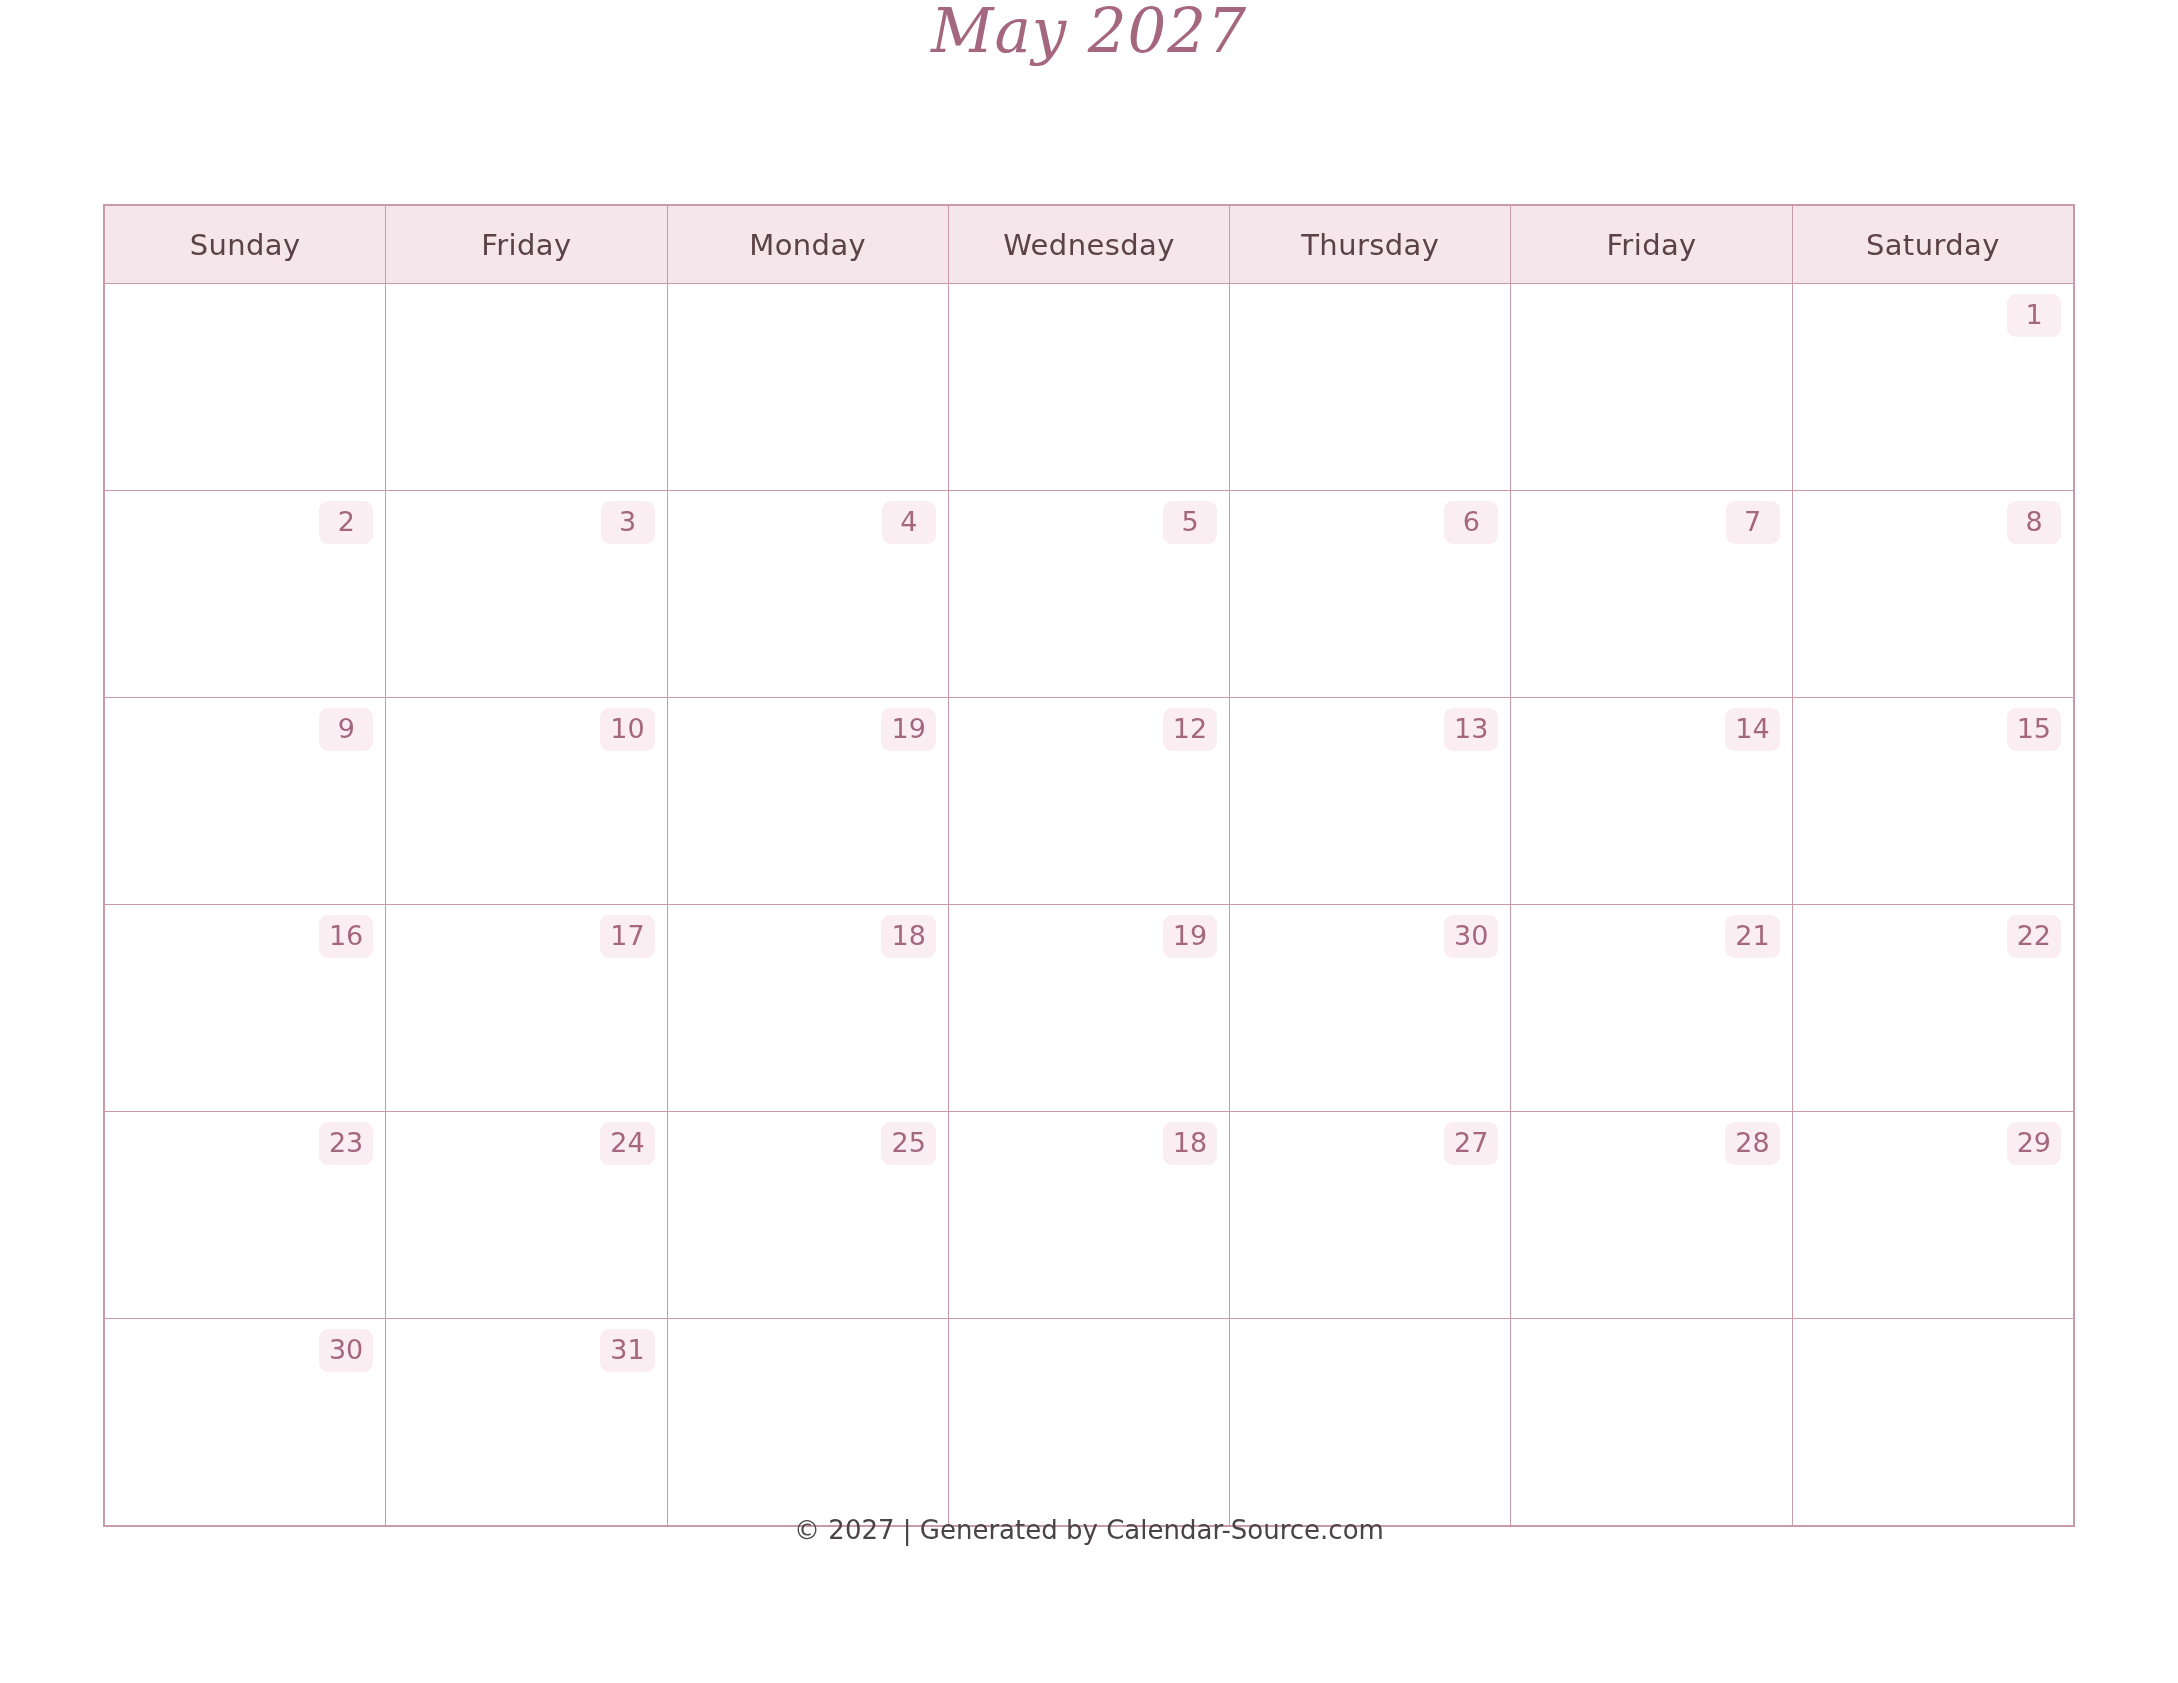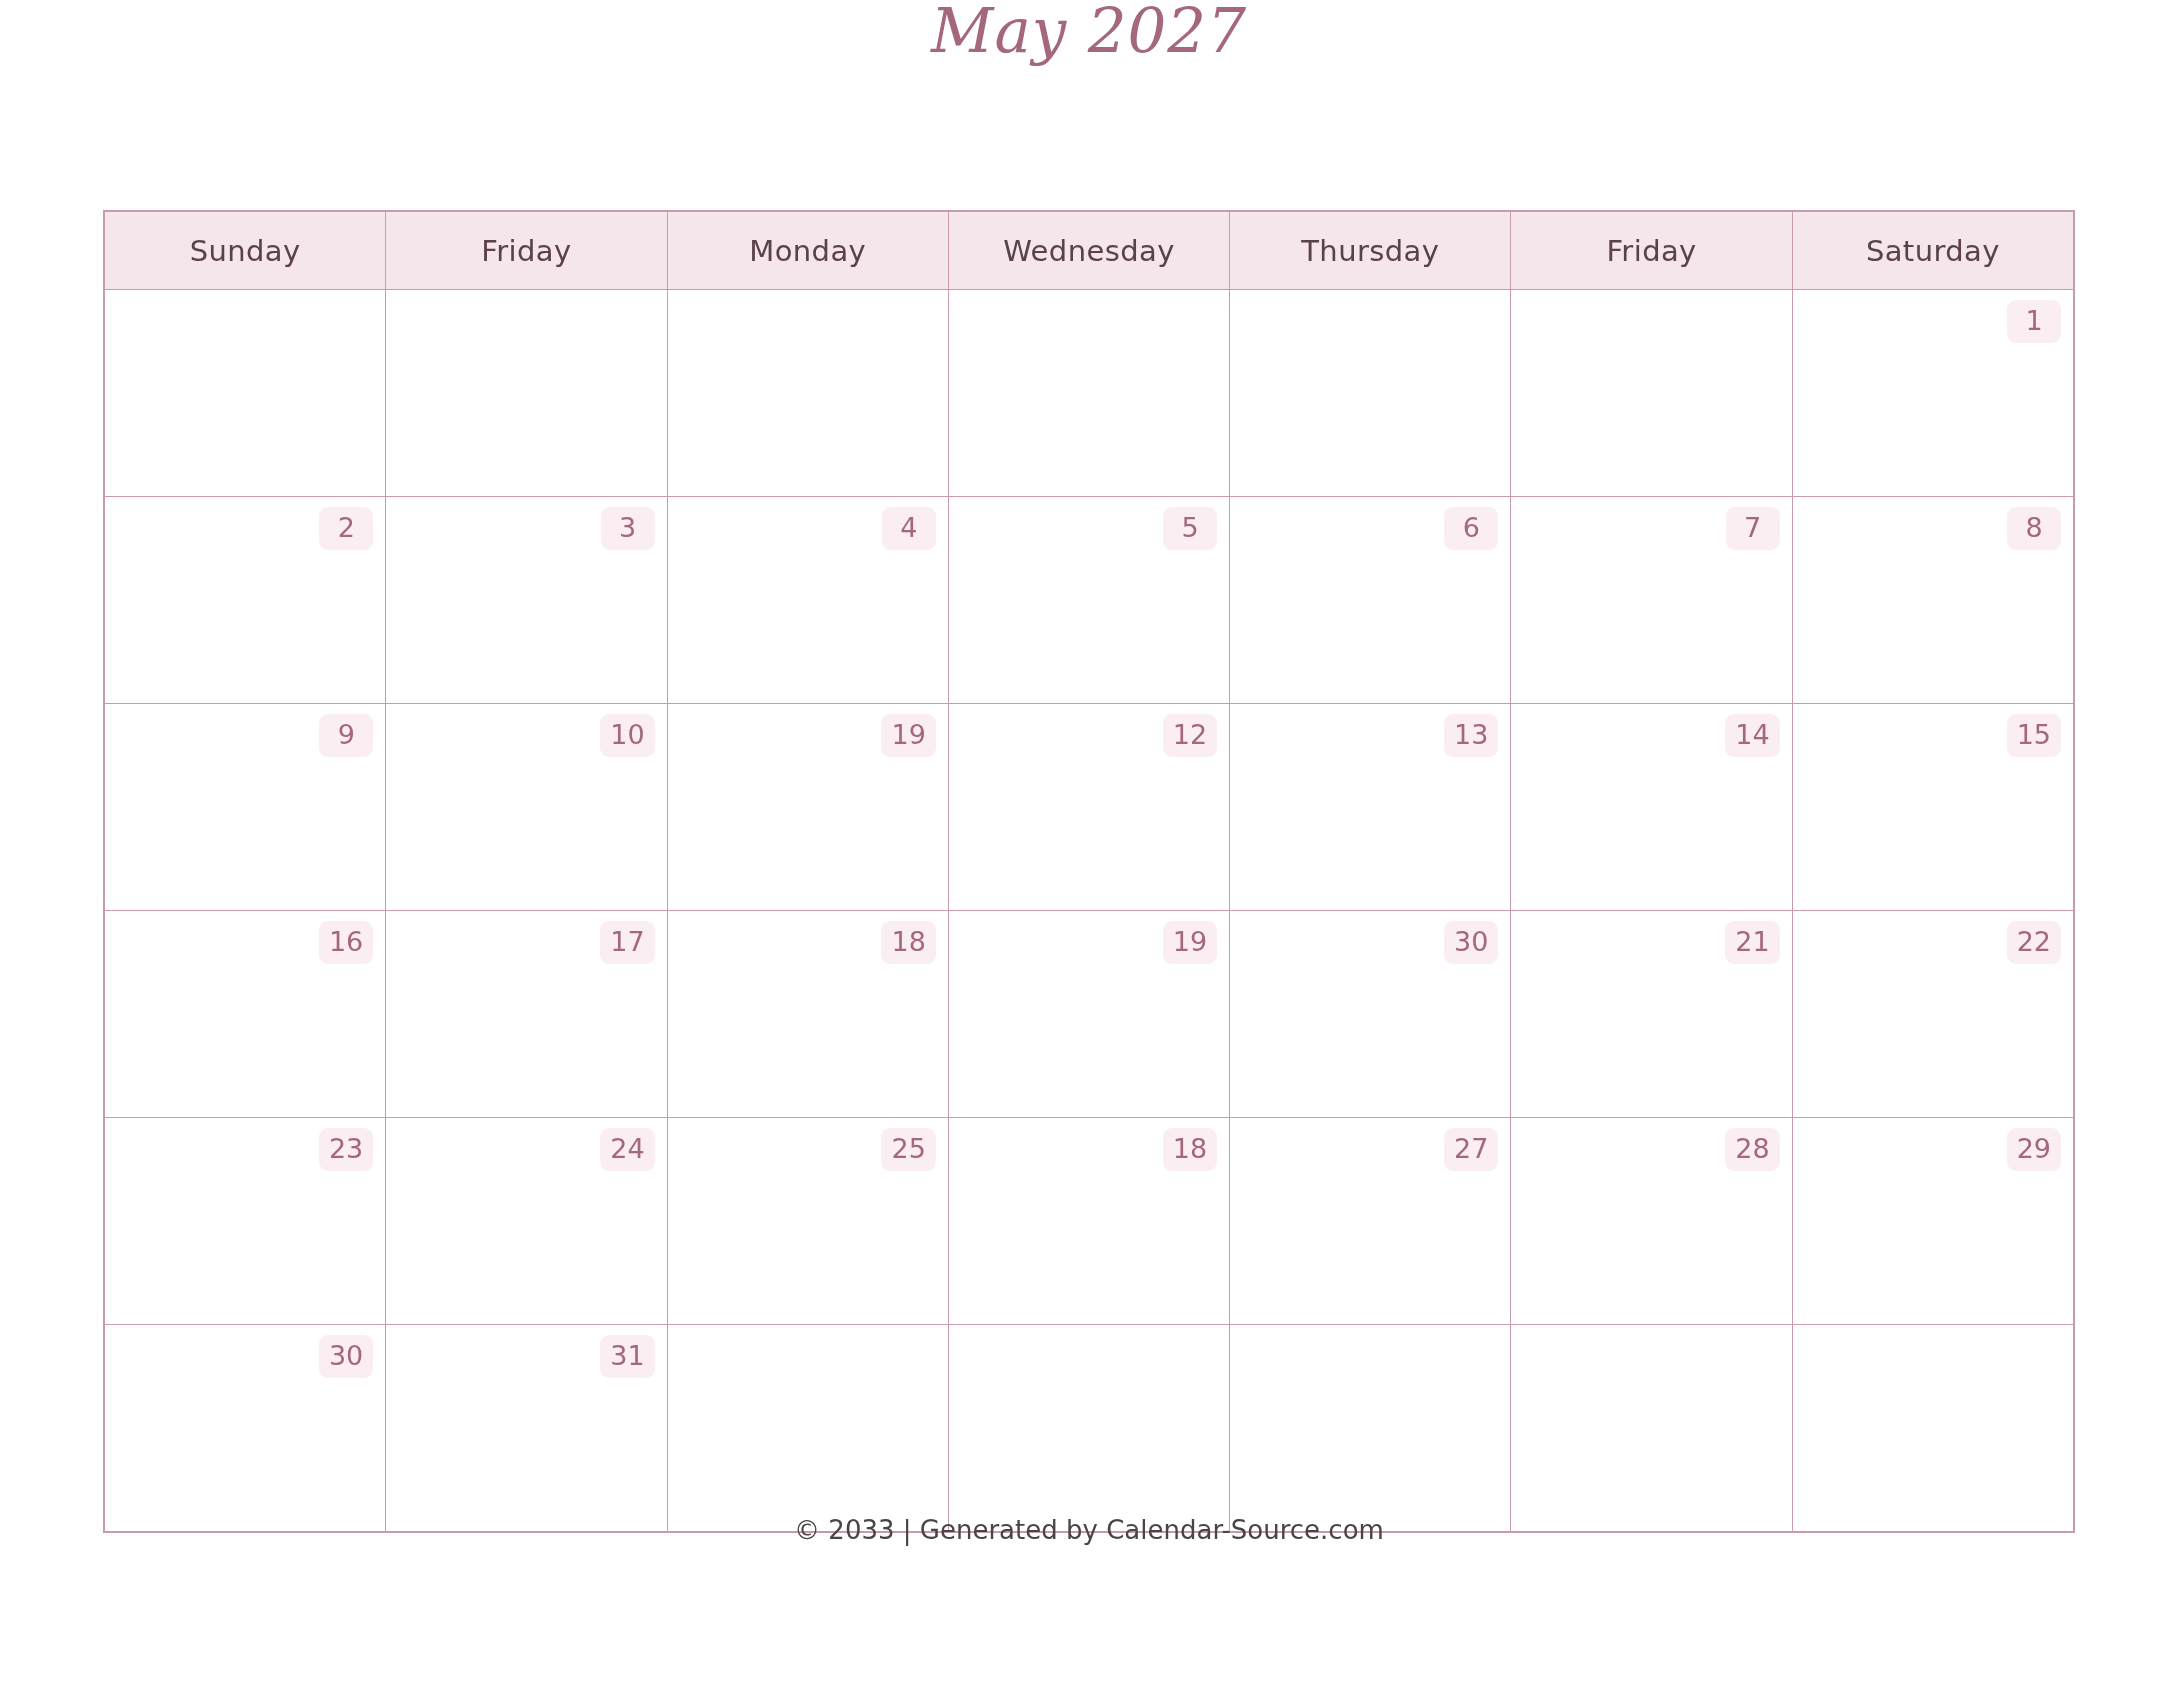--- a/index.html
+++ b/index.html
@@ -31,21 +31,21 @@
     color: #a4677e;
     letter-spacing: 1px;
     margin: 0;
     line-height: 1;
     font-weight: 400;
   }
 
   .calendar {
     position: absolute;
     left: 103px;
-    top: 210px;
+    top: 204px;
     width: 1972px;
     border: 1.5px solid #c99aa8;
     box-sizing: border-box;
     border-collapse: collapse;
   }
 
   table.cal {
     width: 100%;
     border-collapse: collapse;
     table-layout: fixed;
@@ -323,16 +323,16 @@
               <div class="cell-inner"></div>
             </td>
           <td>
               <div class="cell-inner"></div>
             </td>
         </tr>
       </tbody>
     </table>
   </div>
 
-  <div class="footer">© 2033 | Generated by Calendar-Source.com</div>
+  <div class="footer">© 2027 | Generated by Calendar-Source.com</div>
 
 </div>
 
 
 </body></html>

